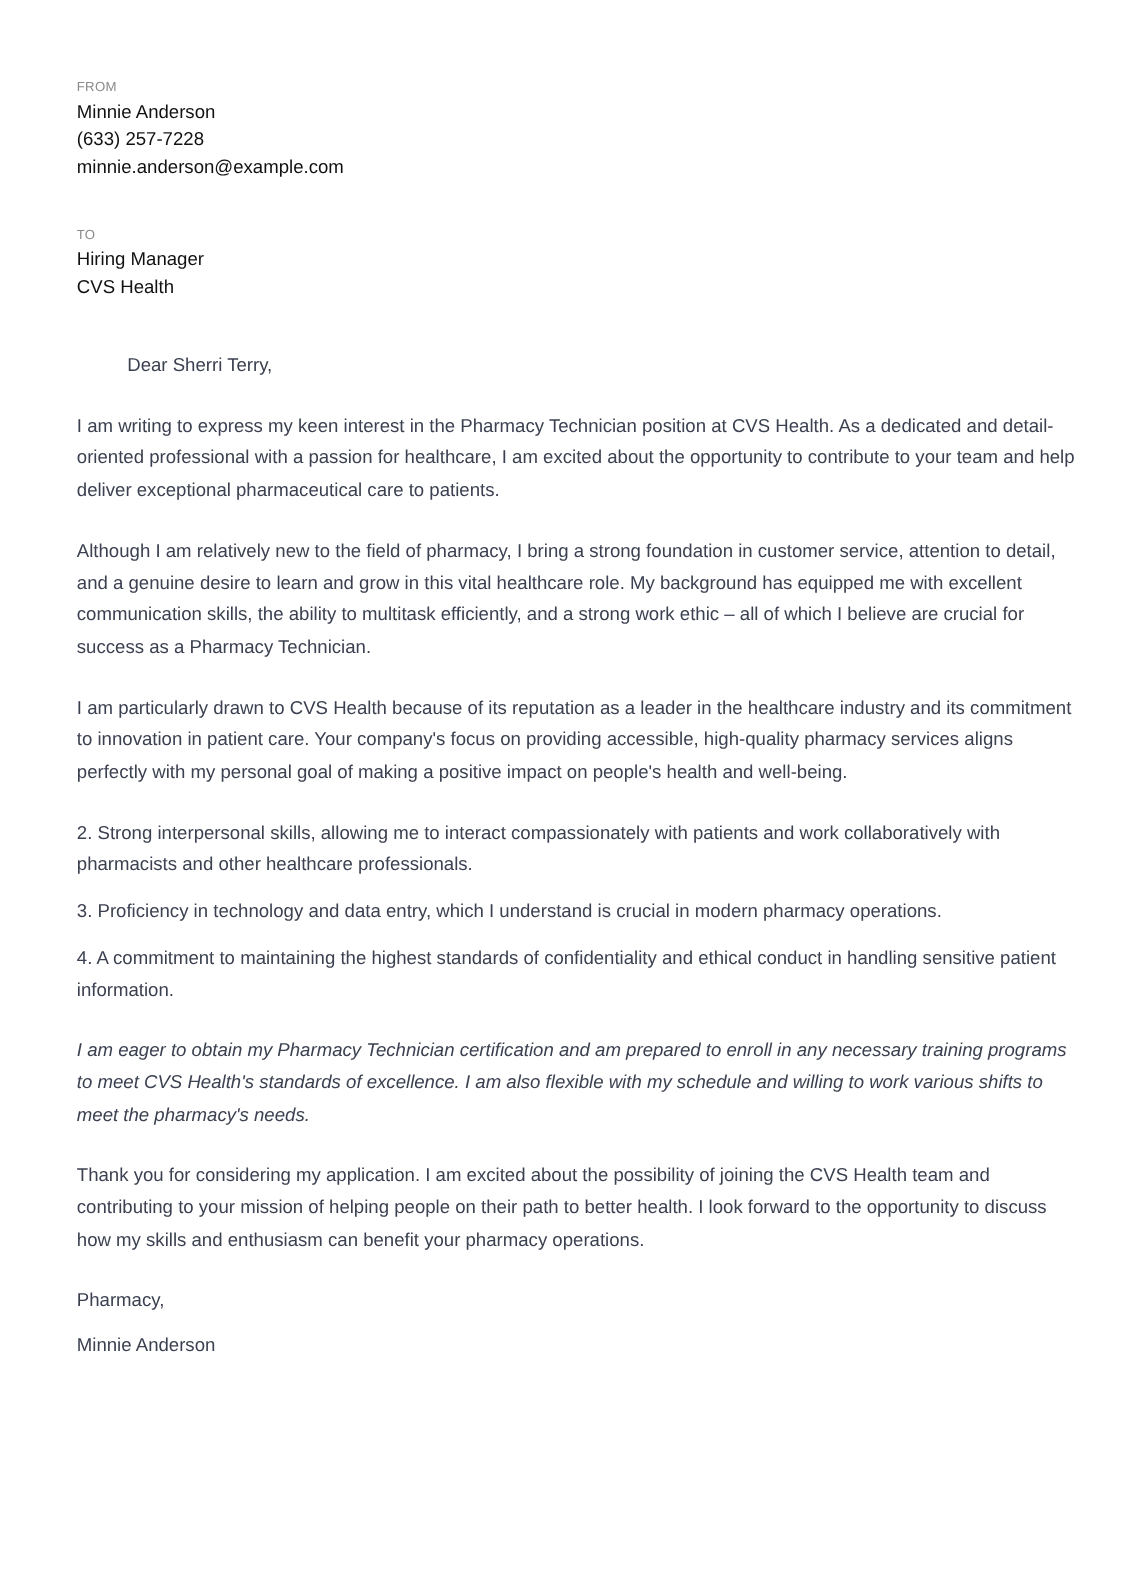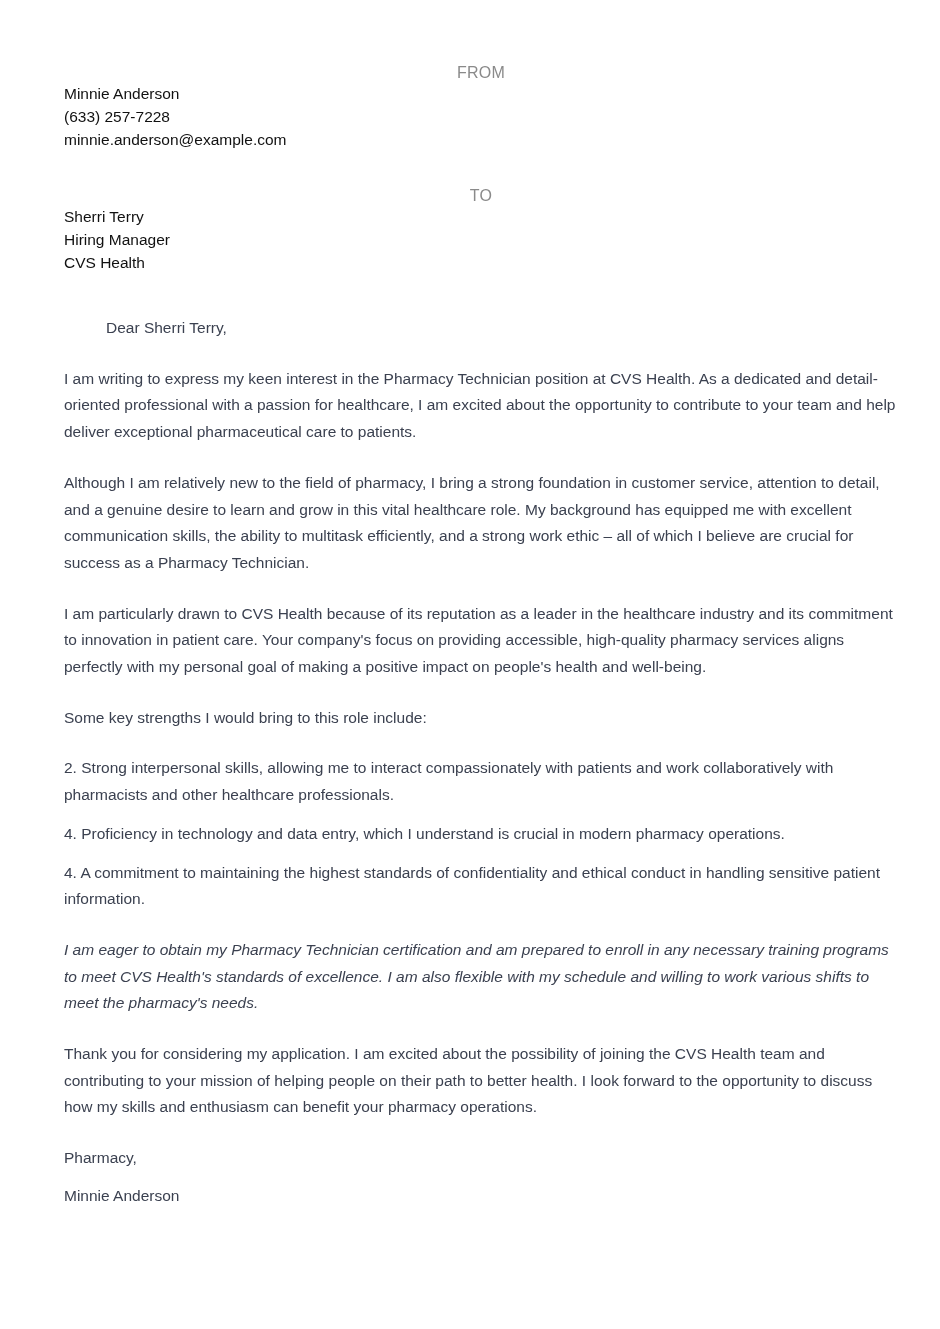--- a/index.html
+++ b/index.html
@@ -14,26 +14,25 @@
       font-family: "Liberation Sans", "DejaVu Sans", sans-serif;
       overflow: hidden;
     }
     .page {
       position: absolute;
       left: 64px;
       top: 64px;
       width: 834px;
     }
     .label {
-      font-size: 16px;
+      font-size: 11px;
       color: #8a8a8a;
       letter-spacing: 0.2px;
       line-height: 18px;
       height: 18px;
-      text-align: center;
     }
     .hdr-line {
       font-size: 15.5px;
       color: #111111;
       line-height: 23px;
       height: 23px;
       white-space: nowrap;
     }
     .from-block { margin-top: 0; }
     .to-block { margin-top: 36px; }
@@ -59,37 +58,35 @@
 
   <section class="from-block">
     <div class="label">FROM</div>
     <div class="hdr-line">Minnie Anderson</div>
     <div class="hdr-line">(633) 257-7228</div>
     <div class="hdr-line">minnie.anderson@example.com</div>
   </section>
 
   <section class="to-block">
     <div class="label">TO</div>
-    <div class="hdr-line">Sherri Terry</div>
     <div class="hdr-line">Hiring Manager</div>
     <div class="hdr-line">CVS Health</div>
   </section>
 
   <section class="body-text">
     <p class="salutation" style="margin-bottom:0;margin-left:42px;">Dear Sherri Terry,</p>
 
     <p class="para">I am writing to express my keen interest in the Pharmacy Technician position at CVS Health. As a dedicated and detail-oriented professional with a passion for healthcare, I am excited about the opportunity to contribute to your team and help deliver exceptional pharmaceutical care to patients.</p>
     <p class="para">Although I am relatively new to the field of pharmacy, I bring a strong foundation in customer service, attention to detail, and a genuine desire to learn and grow in this vital healthcare role. My background has equipped me with excellent communication skills, the ability to multitask efficiently, and a strong work ethic – all of which I believe are crucial for success as a Pharmacy Technician.</p>
     <p class="para">I am particularly drawn to CVS Health because of its reputation as a leader in the healthcare industry and its commitment to innovation in patient care. Your company's focus on providing accessible, high-quality pharmacy services aligns perfectly with my personal goal of making a positive impact on people's health and well-being.</p>
 
-    <p class="list-intro" style="margin-bottom:0;">Some key strengths I would bring to this role include:</p>
 
     <ul class="list">
       <li>2. Strong interpersonal skills, allowing me to interact compassionately with patients and work collaboratively with pharmacists and other healthcare professionals.</li>
-      <li>4. Proficiency in technology and data entry, which I understand is crucial in modern pharmacy operations.</li>
+      <li>3. Proficiency in technology and data entry, which I understand is crucial in modern pharmacy operations.</li>
       <li>4. A commitment to maintaining the highest standards of confidentiality and ethical conduct in handling sensitive patient information.</li>
     </ul>
 
     <p class="after-list" style="margin-bottom:0;font-style:italic;">I am eager to obtain my Pharmacy Technician certification and am prepared to enroll in any necessary training programs to meet CVS Health's standards of excellence. I am also flexible with my schedule and willing to work various shifts to meet the pharmacy's needs.</p>
     <p class="para">Thank you for considering my application. I am excited about the possibility of joining the CVS Health team and contributing to your mission of helping people on their path to better health. I look forward to the opportunity to discuss how my skills and enthusiasm can benefit your pharmacy operations.</p>
 
     <p class="closing" style="margin-bottom:0;">Pharmacy,</p>
     <p class="signature" style="margin-bottom:0;">Minnie Anderson</p>
   </section>
 

